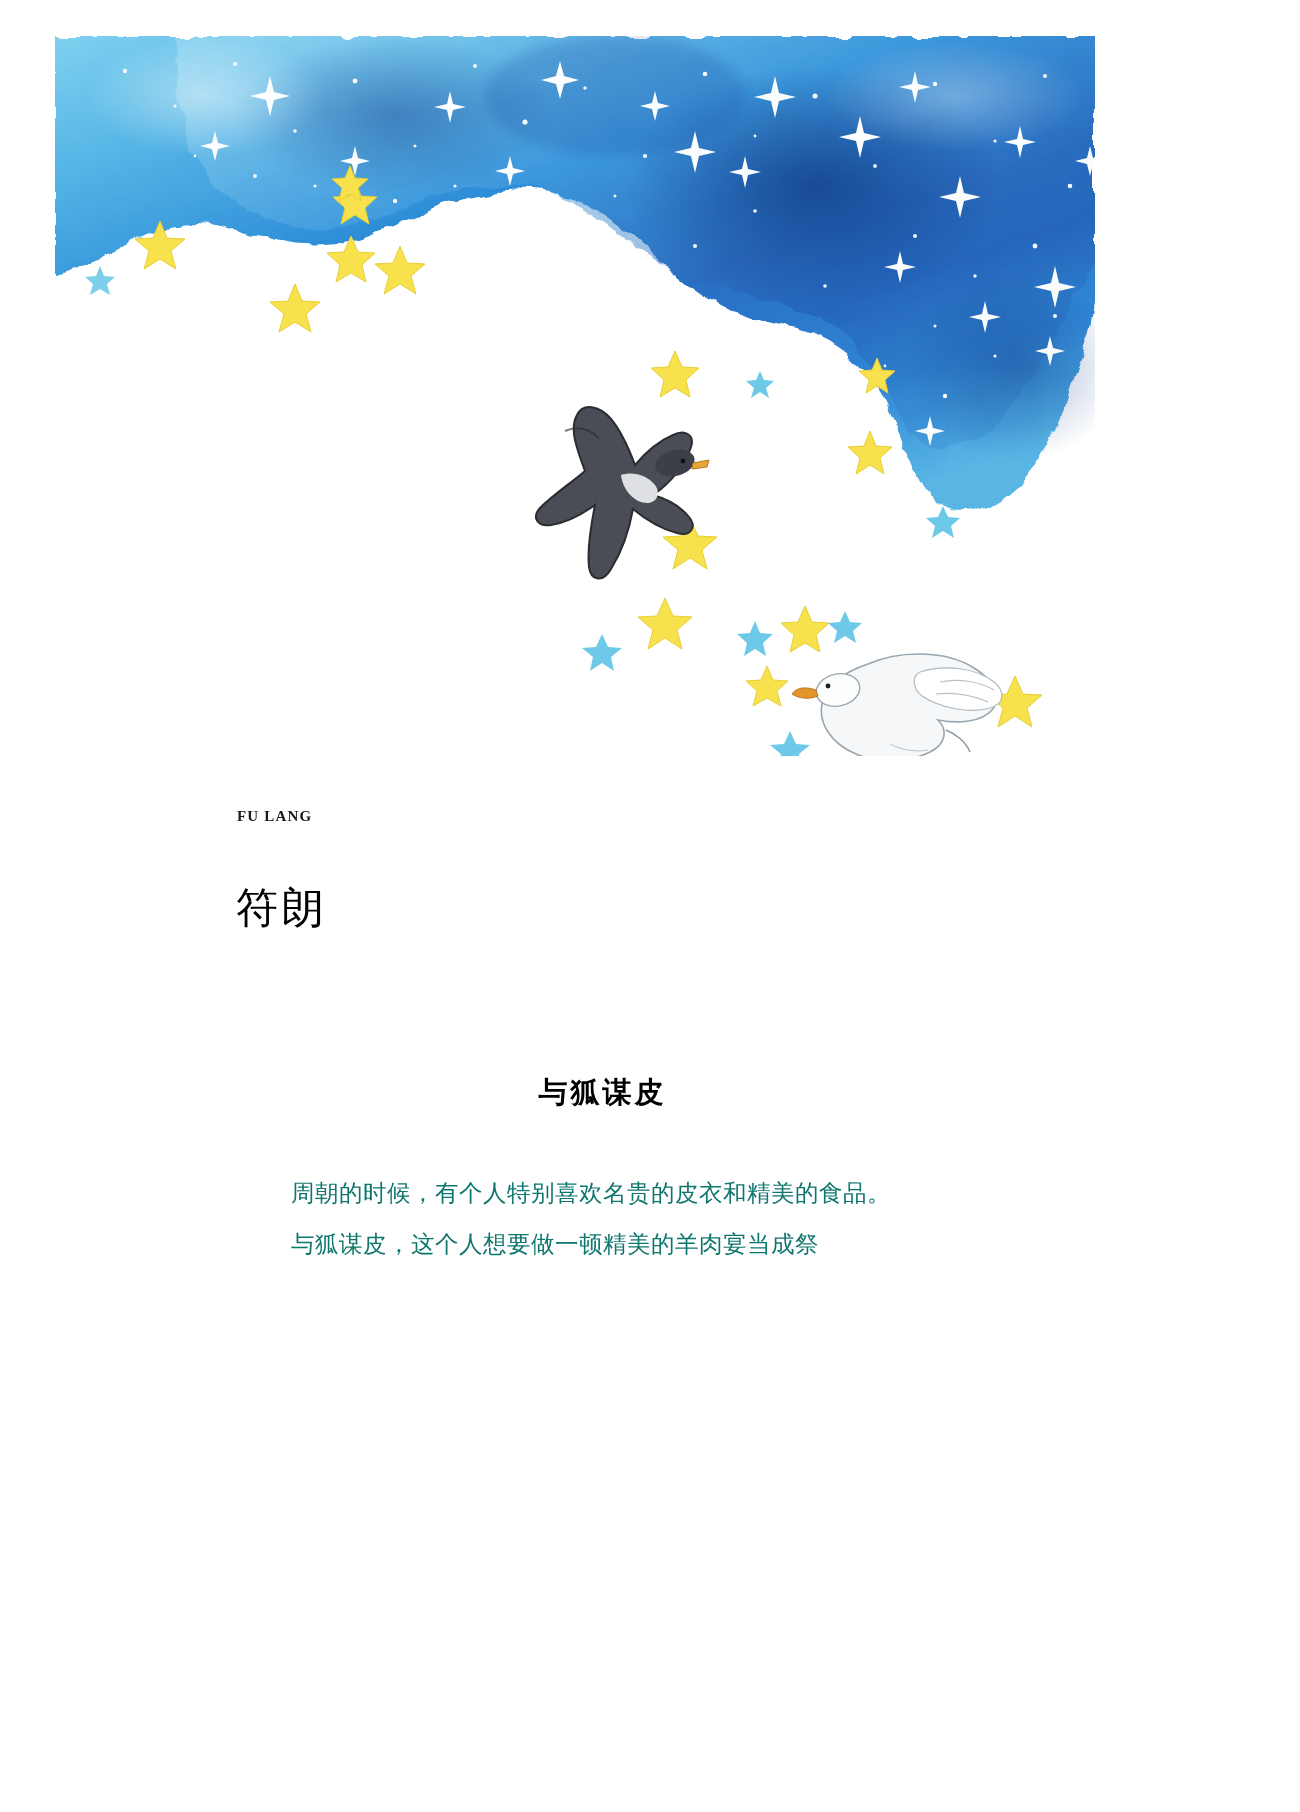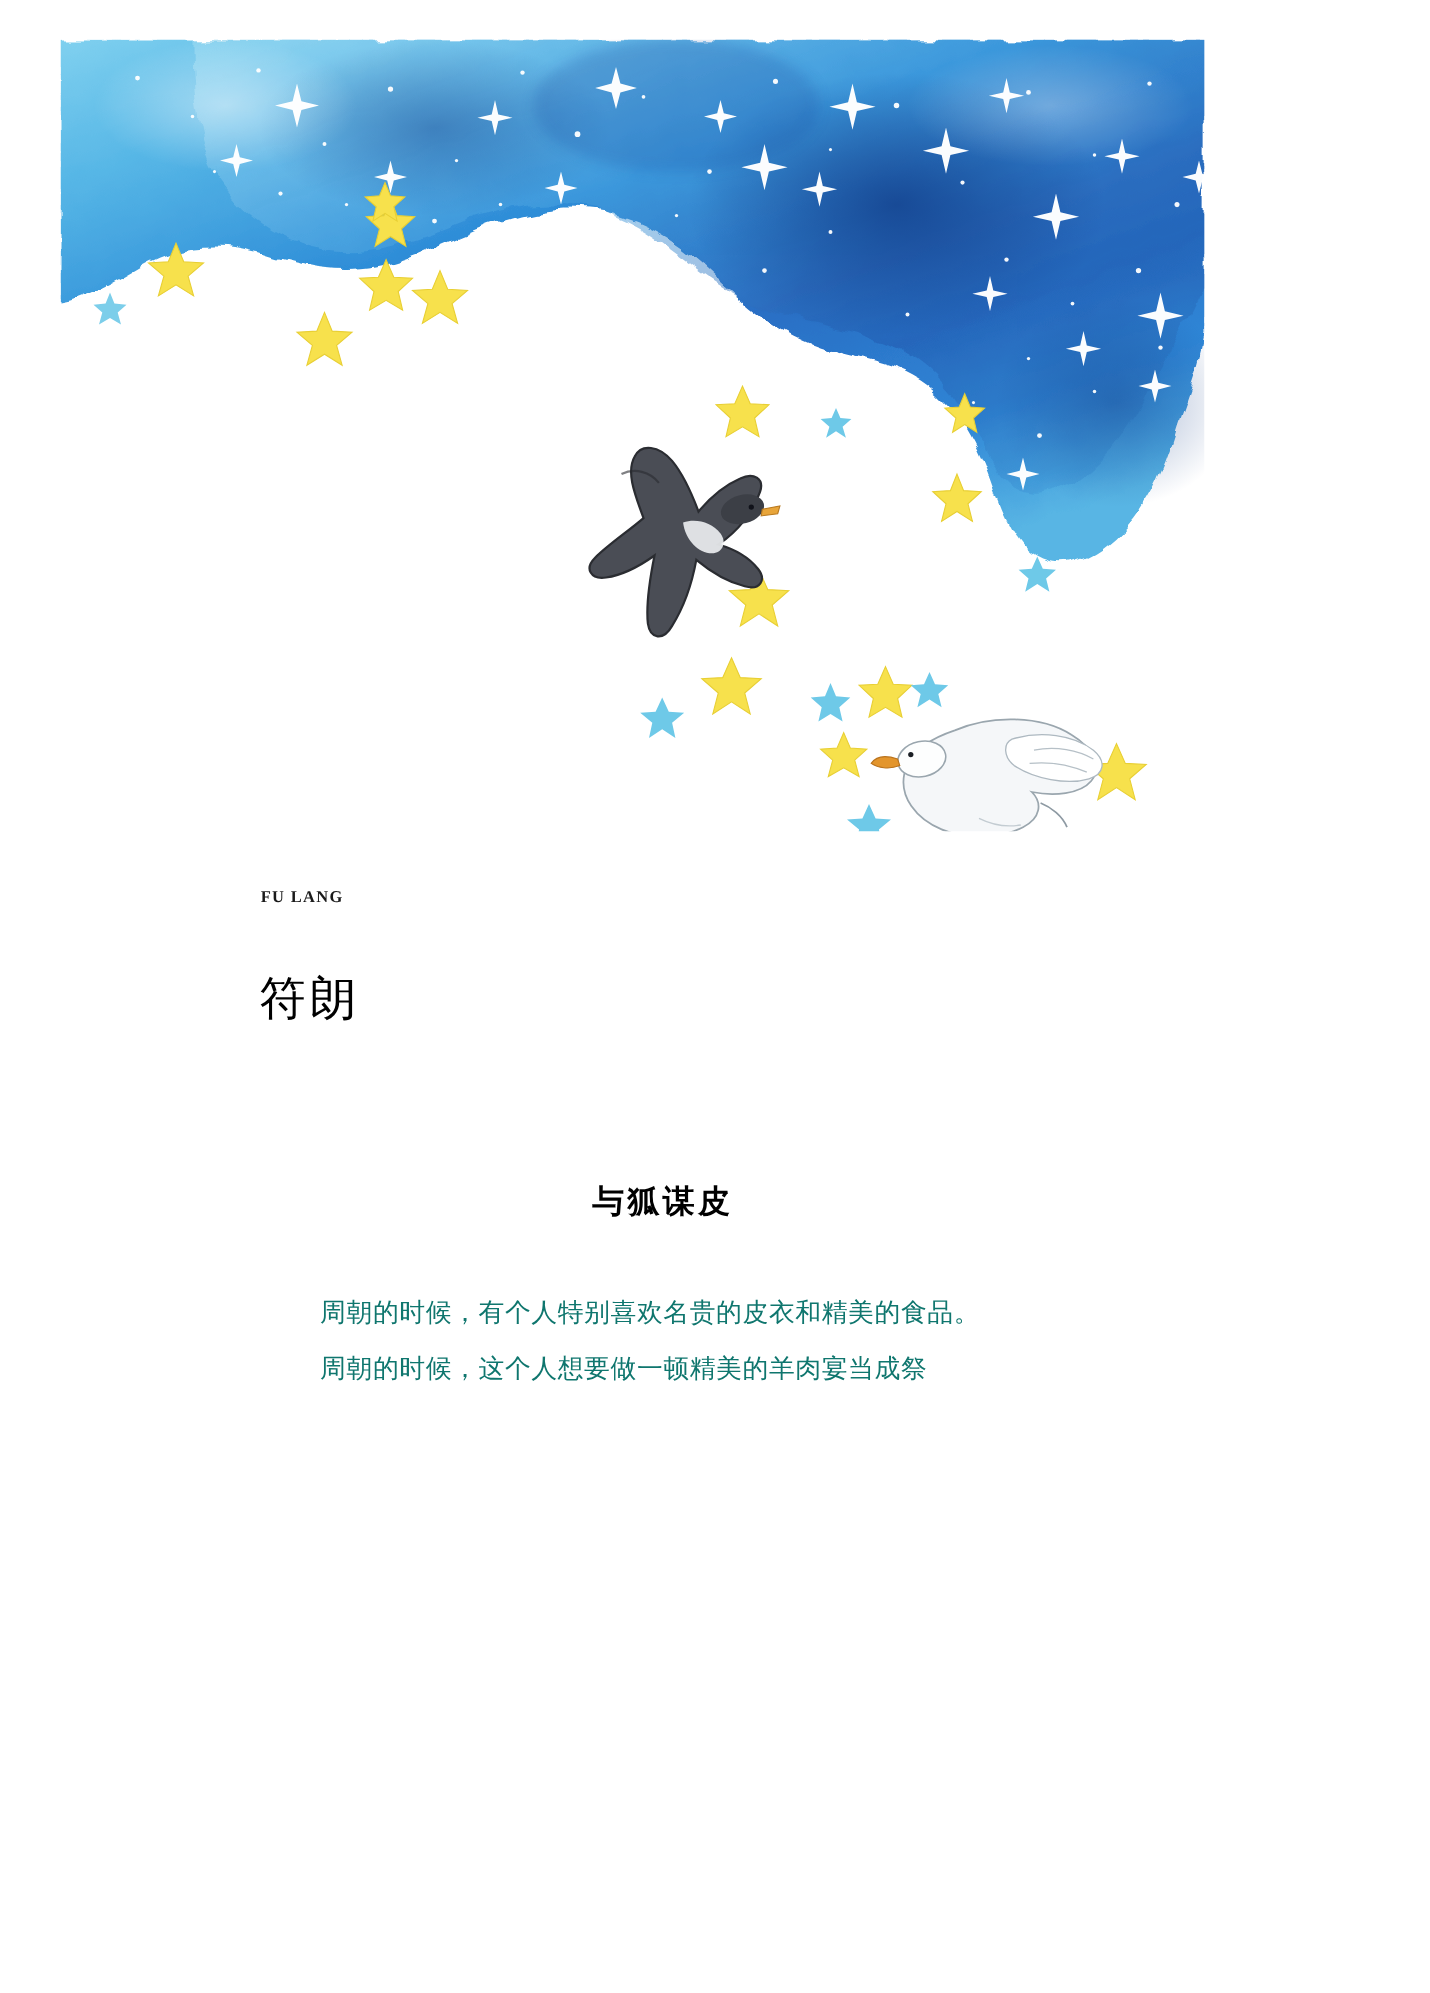--- a/index.html
+++ b/index.html
@@ -282,16 +282,16 @@
   </div>
 
   <div class="author-latin">FU LANG</div>
 
   <div class="author-cn">符朗</div>
 
   <div class="story-title">与狐谋皮</div>
 
   <div class="body-text">
     <p>周朝的时候，有个人特别喜欢名贵的皮衣和精美的食品。</p>
-    <p>周朝的时候，这个人想要做一顿精美的羊肉宴当成祭</p>
+    <p>与狐谋皮，这个人想要做一顿精美的羊肉宴当成祭</p>
   </div>
 
 </div>
 
 </body></html>

